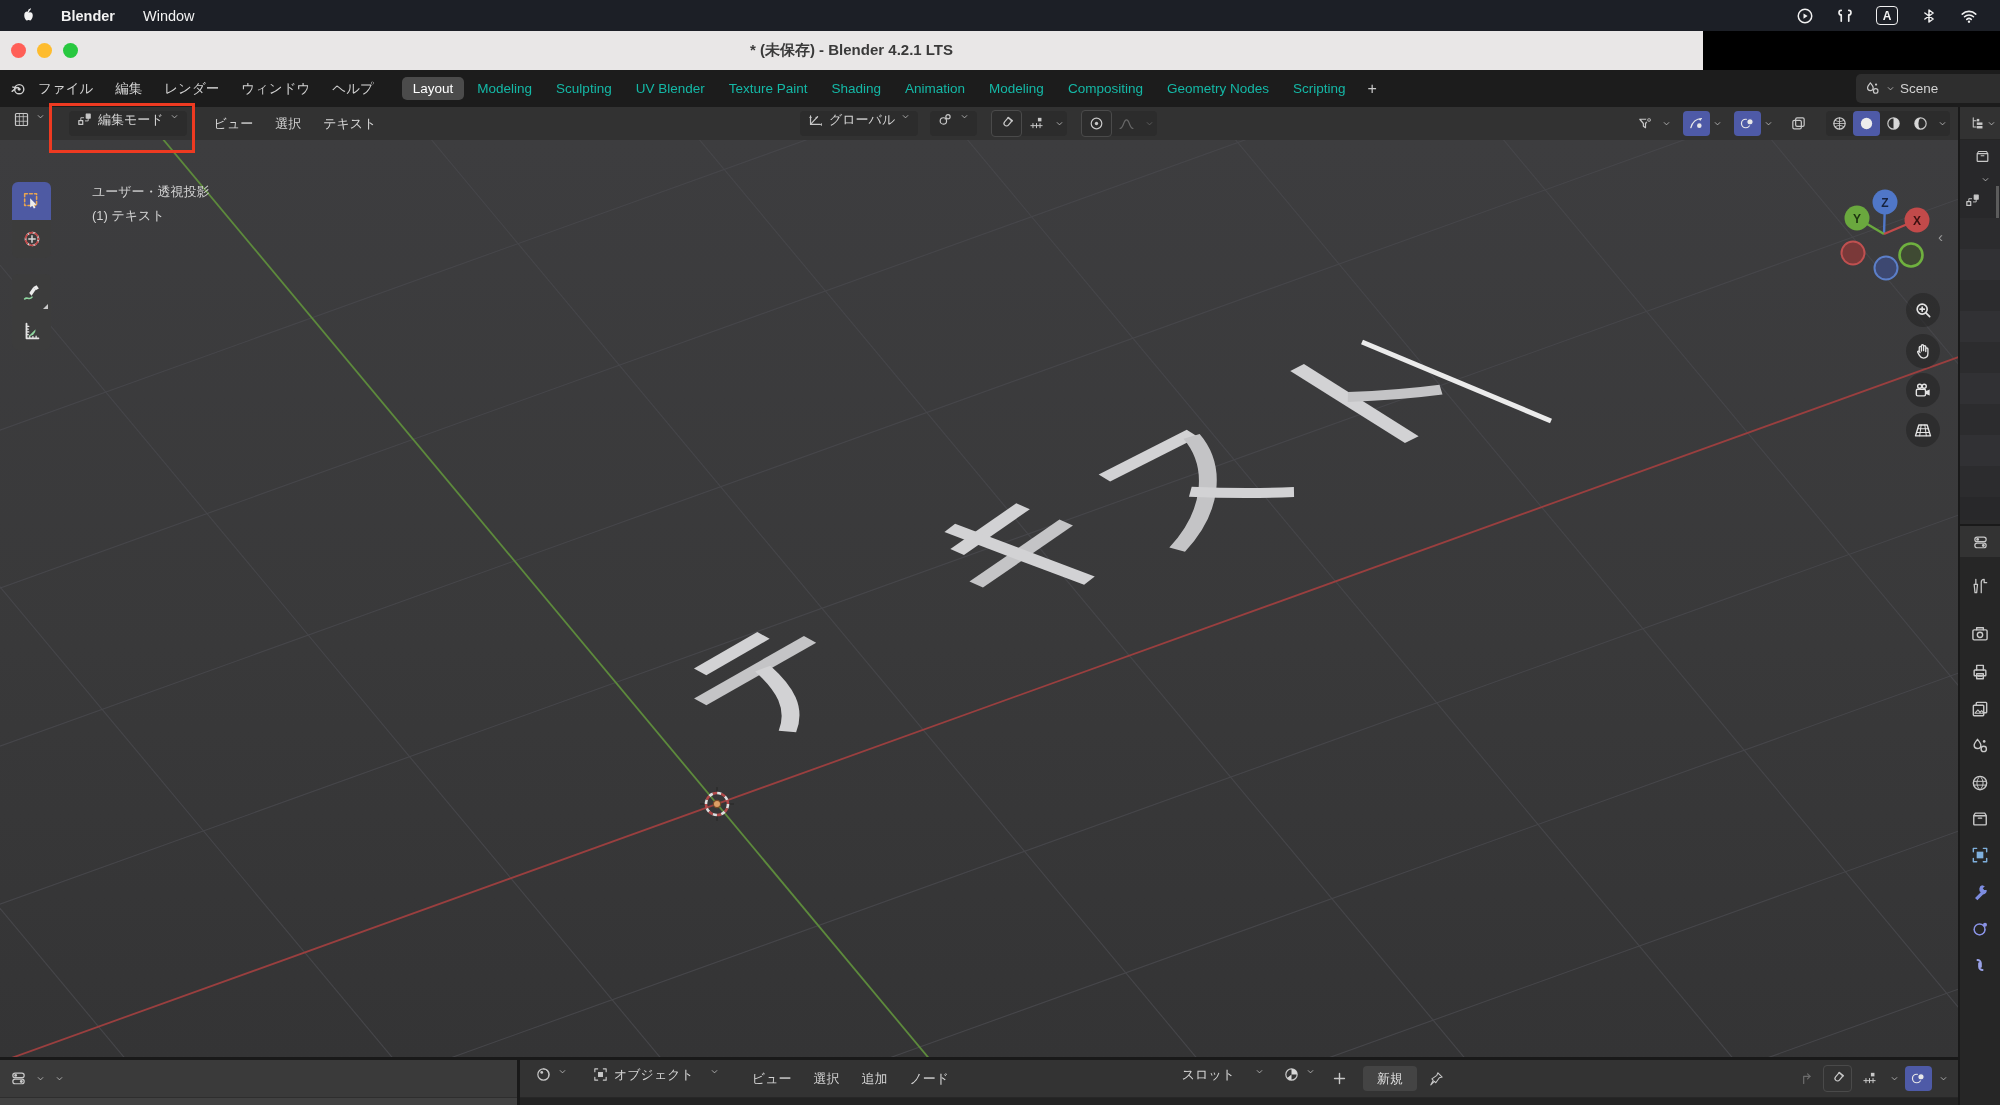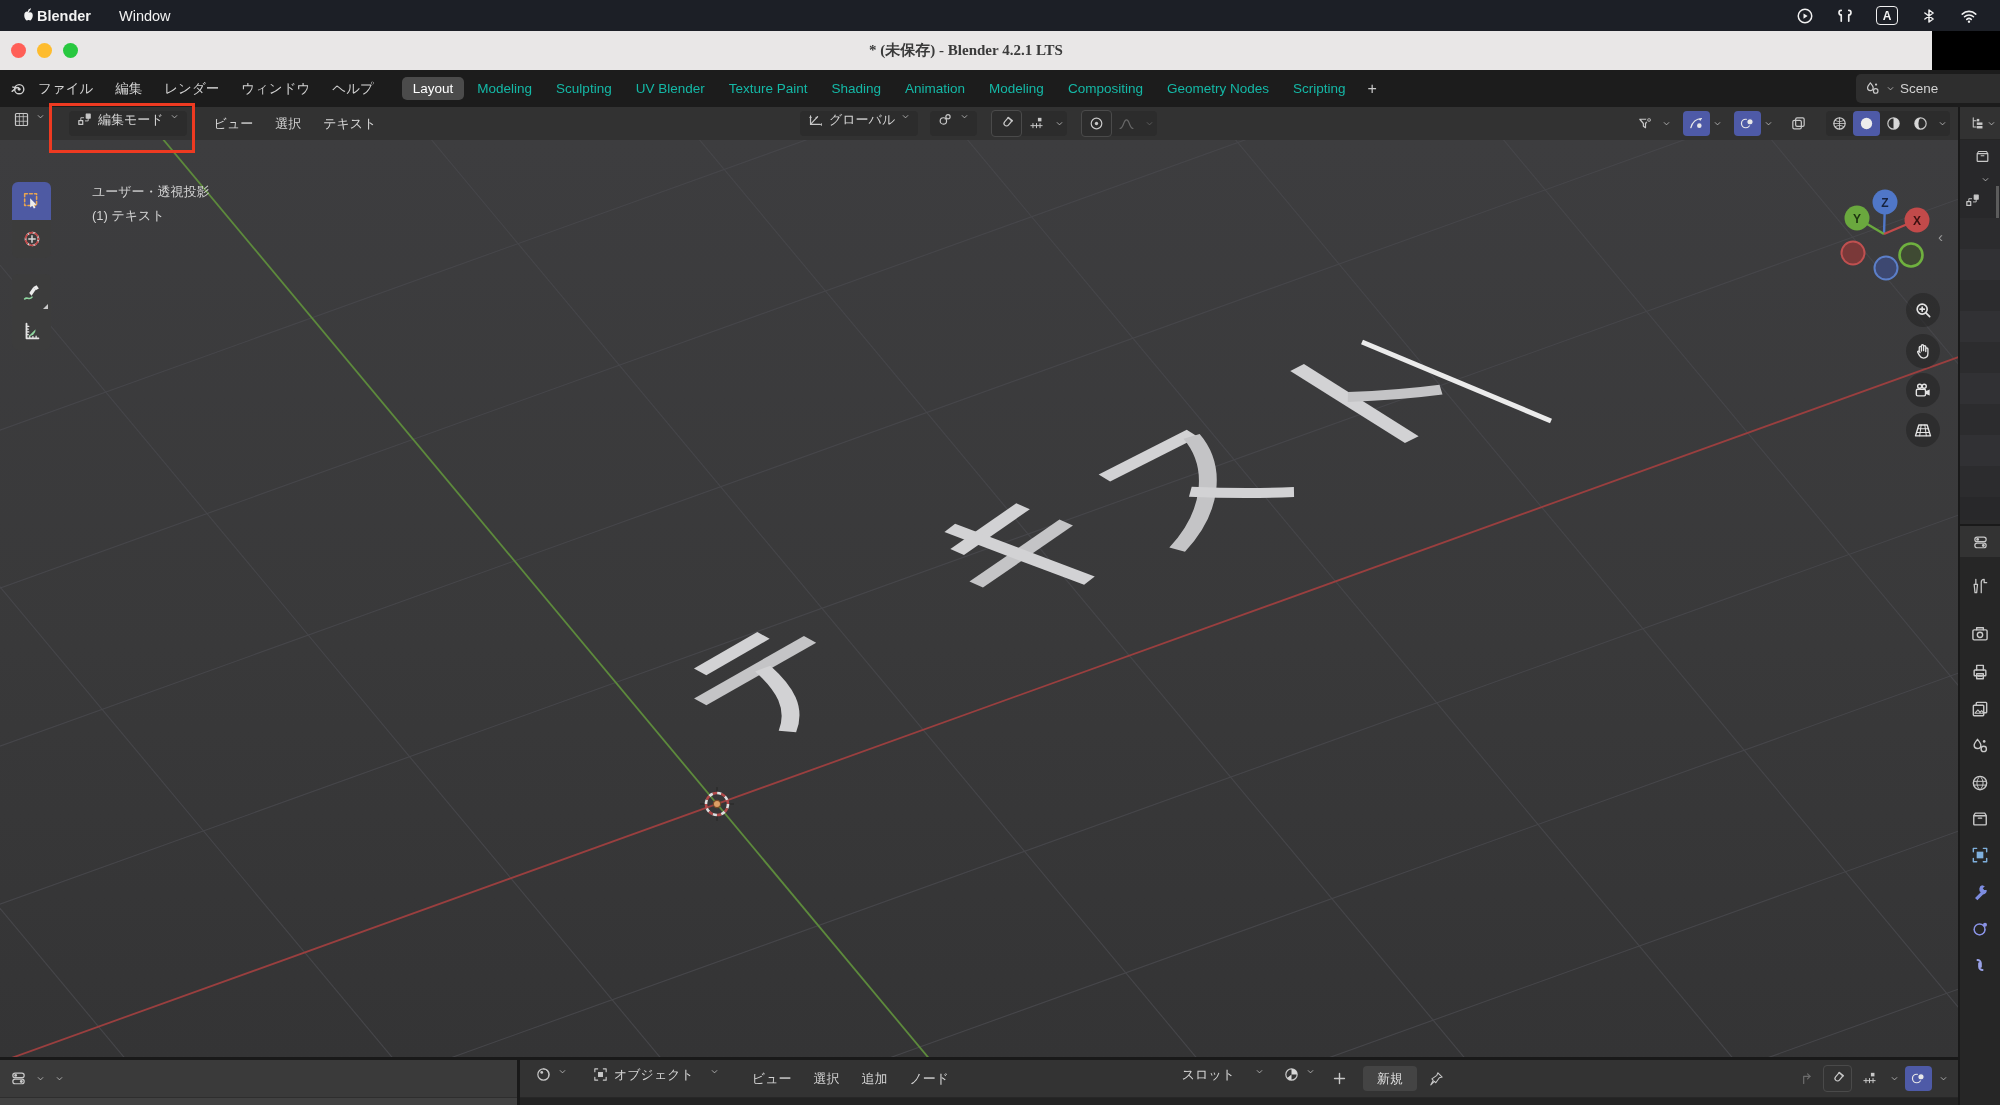--- a/index.html
+++ b/index.html
@@ -8,30 +8,30 @@
        -webkit-font-smoothing:antialiased;color:#d6d6d6;}
   .abs{position:absolute;}
   svg{display:block;}
   .ic{display:inline-flex;align-items:center;justify-content:center;}
   .ic svg{width:17px;height:17px;}
   .chev svg{width:11px;height:11px;}
 
   
   #menubar{left:0;top:0;width:2000px;height:31px;background:#1c1f26;
            display:flex;align-items:center;color:#f2f2f2;font-size:14.5px;}
-  #menubar .app-name{font-weight:bold;}
+  #menubar .app-name{font-weight:bold;margin-left:24px;}
   #menubar .mb-item{margin-left:28px;}
   #menubar .right{margin-left:auto;display:flex;align-items:center;gap:22px;margin-right:22px;}
   #menubar .right .ic svg{width:18px;height:18px;}
   .input-a{border:1.6px solid #f0f0f0;border-radius:4px;width:20px;height:17px;
            display:flex;align-items:center;justify-content:center;font-size:12px;font-weight:bold;}
 
   
-  #titlebar{left:0;top:31px;width:1932px;height:39px;background:#e9e7e7;
-            border-bottom:1px solid #b9b7b7;display:flex;align-items:center;font-family:Liberation Serif, serif;}
+  #titlebar{left:0;top:31px;width:1703px;height:39px;background:#e9e7e7;
+            border-bottom:1px solid #b9b7b7;display:flex;align-items:center;}
   .traffic{width:15px;height:15px;border-radius:50%;margin-left:11px;}
   #title-text{position:absolute;left:0;right:0;text-align:center;color:#3a3a3a;
               font-weight:bold;font-size:15px;}
 
   
   #topbar{left:0;top:70px;width:2000px;height:37px;background:#1c1c1c;
           display:flex;align-items:center;font-size:13.5px;color:#d2d2d2;}
   #topbar .menu{padding:0 11px;}
   #tabs{display:flex;align-items:center;margin-left:16px;height:100%;}
   .ws-tab{padding:4px 11px;border-radius:5px;margin:0 1px;color:#14b8a6;}

